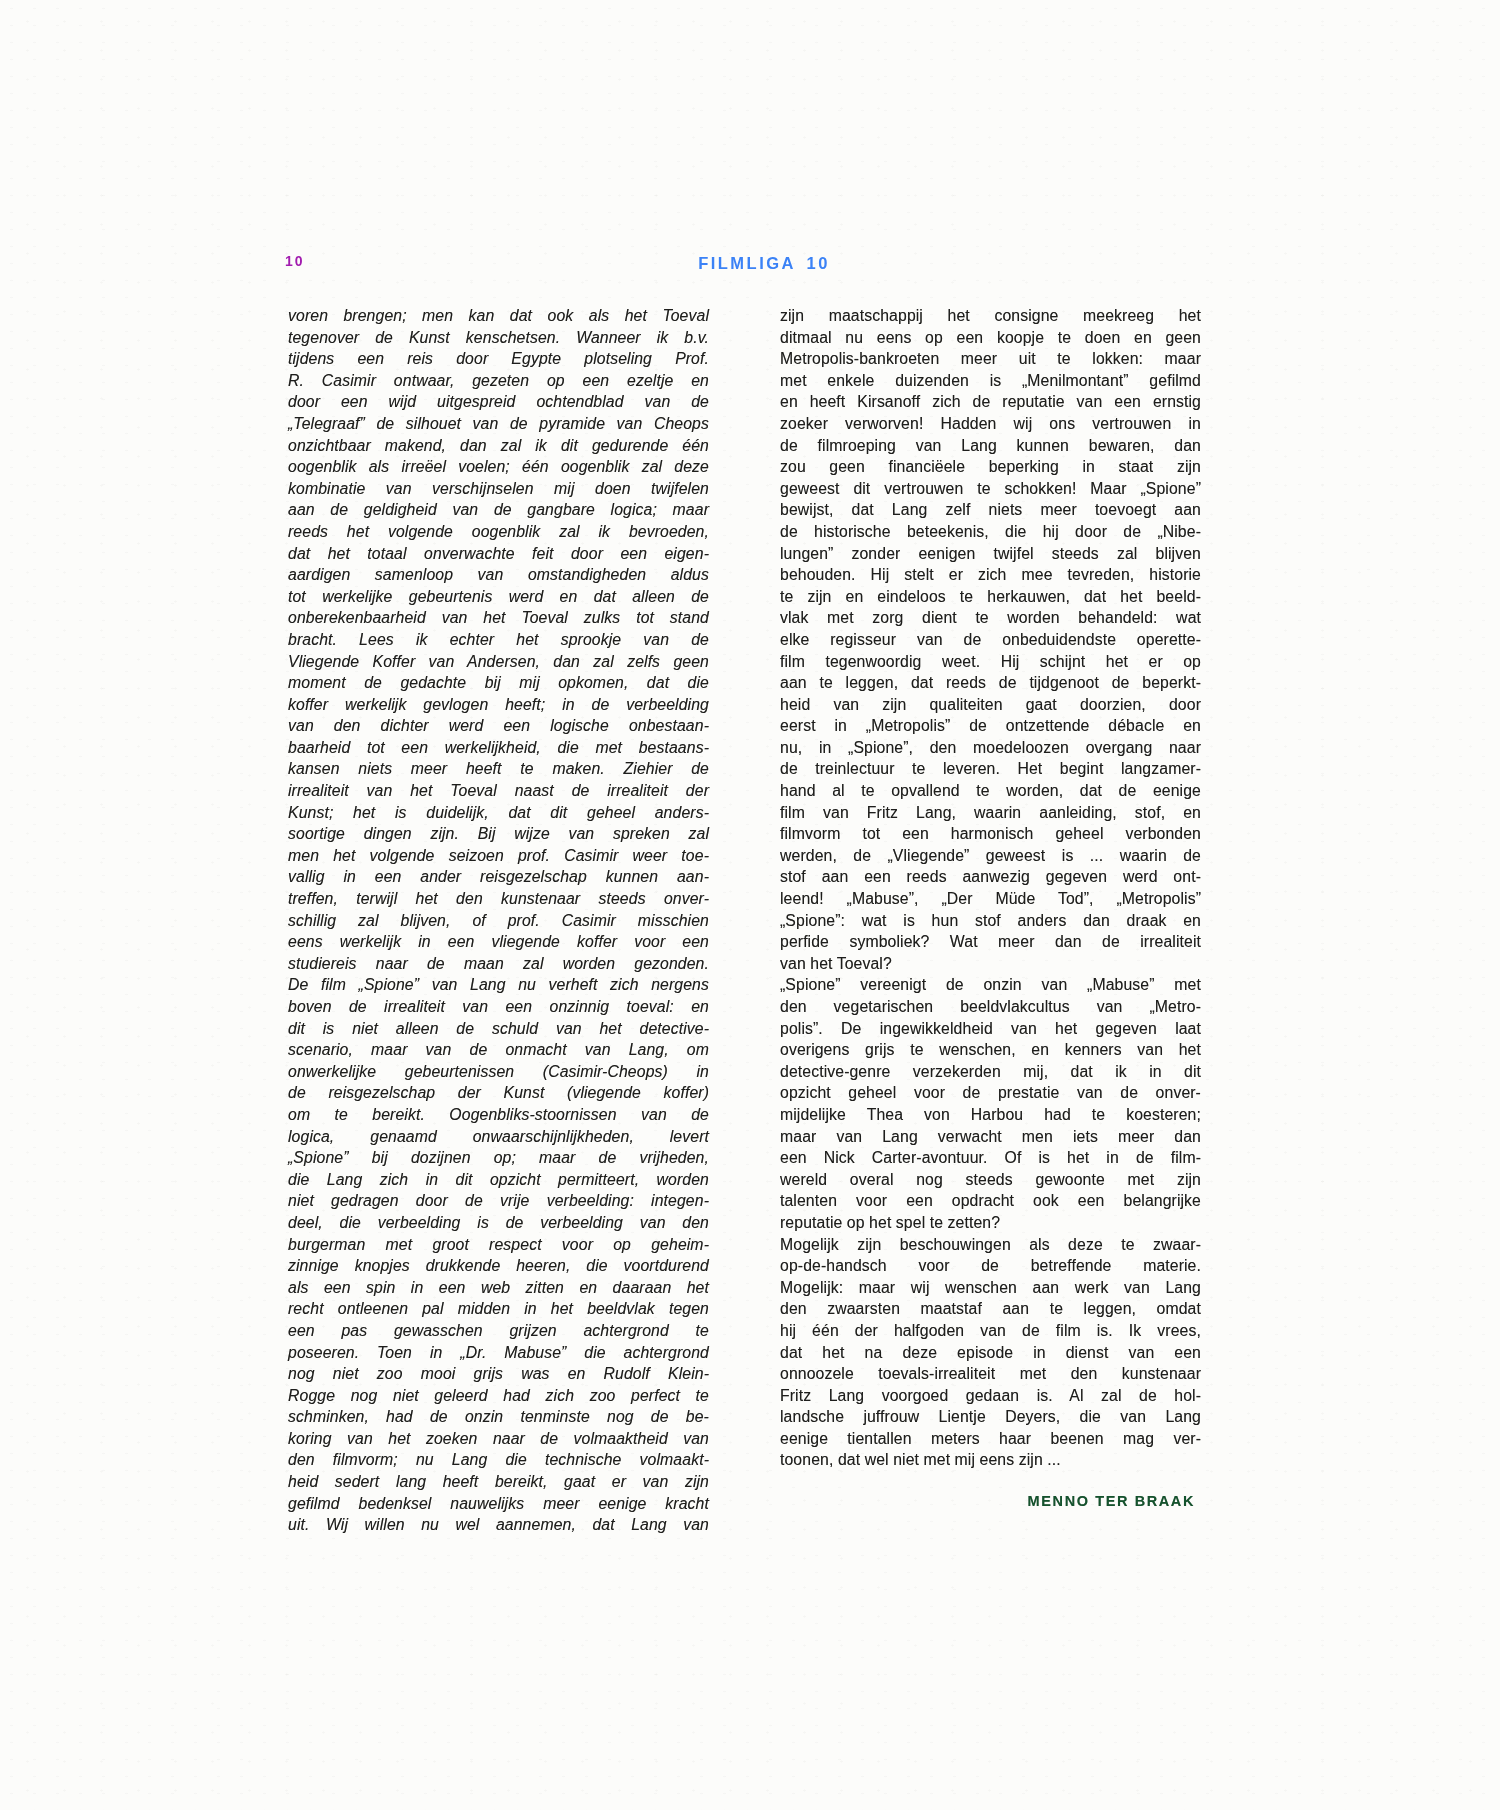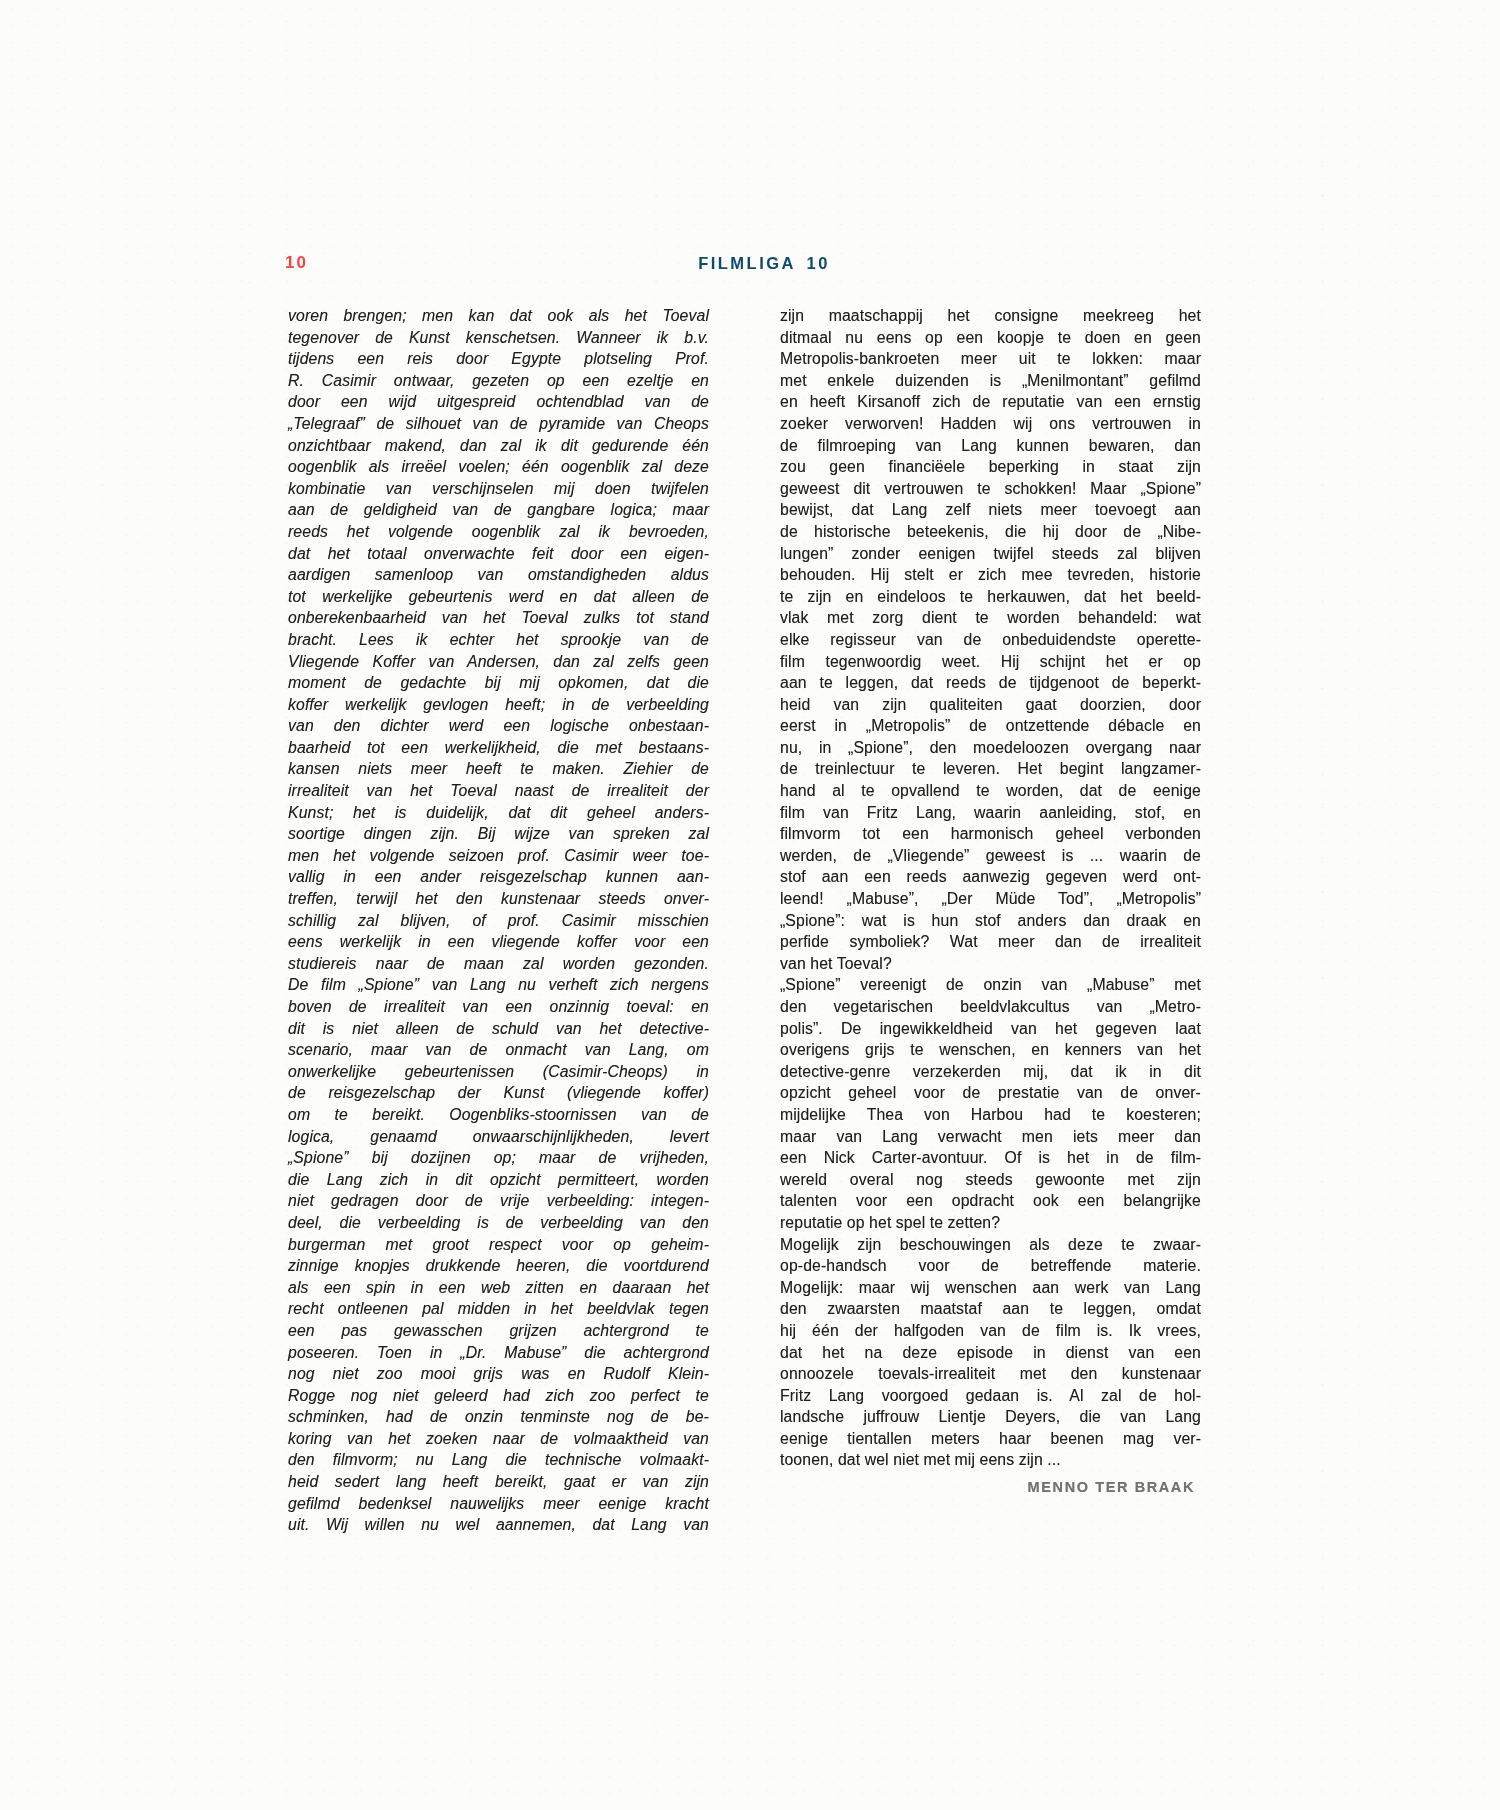--- a/index.html
+++ b/index.html
@@ -12,25 +12,25 @@
     background-size:23px 17px, 37px 29px;
     background-position:0 0, 9px 7px;
     overflow:hidden;
     font-family:"Liberation Sans", sans-serif;
     color:#1d1d1b;
   }
   .page{position:relative;width:1500px;height:1810px;}
   .page-header{position:absolute;left:288px;top:250px;width:912px;height:26px;}
   .page-number{
     position:absolute;left:-3px;top:3px;
-    font-size:17px;font-weight:bold;letter-spacing:2px;color:#ef4444;
+    font-size:14px;font-weight:bold;letter-spacing:2px;color:#a21caf;
   }
   .header-title{
     position:absolute;left:40px;right:0;top:4px;text-align:center;
-    font-size:16.5px;font-weight:bold;letter-spacing:2.5px;color:#0c4a6e;
+    font-size:16.5px;font-weight:bold;letter-spacing:2.5px;color:#3b82f6;
     word-spacing:4px;
   }
   .col{
     position:absolute;top:305px;width:421px;
   }
   .col-left{left:288px;font-style:italic;}
   .col-right{left:780px;}
   .line{
     font-size:15.8px;
     line-height:21.6px;
@@ -39,27 +39,27 @@
     text-align-last:justify;
     white-space:normal;
     color:#1e1e1c;
     text-shadow:0 0 0.5px rgba(30,30,28,0.45);
   }
   .line.end{
     text-align:left;
     text-align-last:left;
   }
   .signature{
-    margin-top:8px;
+    margin-top:22px;
     padding-right:6px;
     text-align:right;
     font-size:14.5px;
     font-weight:bold;
     letter-spacing:1.6px;
-    color:#737373;
+    color:#14532d;
     text-shadow:0 0 0.5px rgba(30,30,28,0.4);
   }
 </style>
 </head>
 <body>
 
 <div class="page">
 
   <header class="page-header">
     <span class="page-number">10</span>

